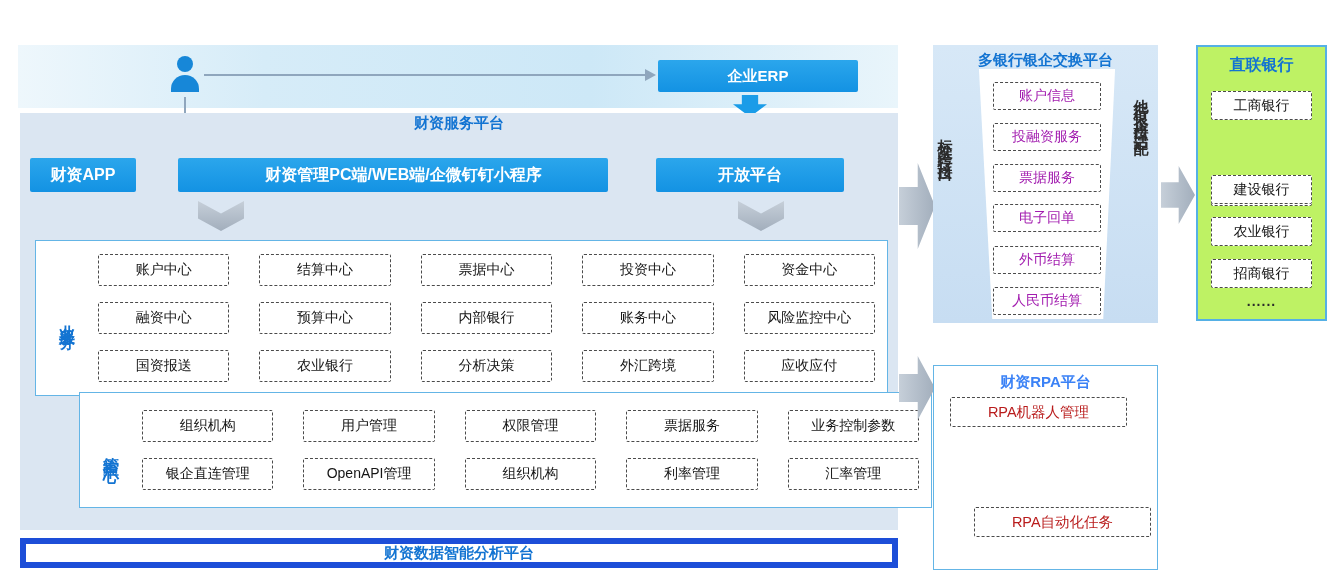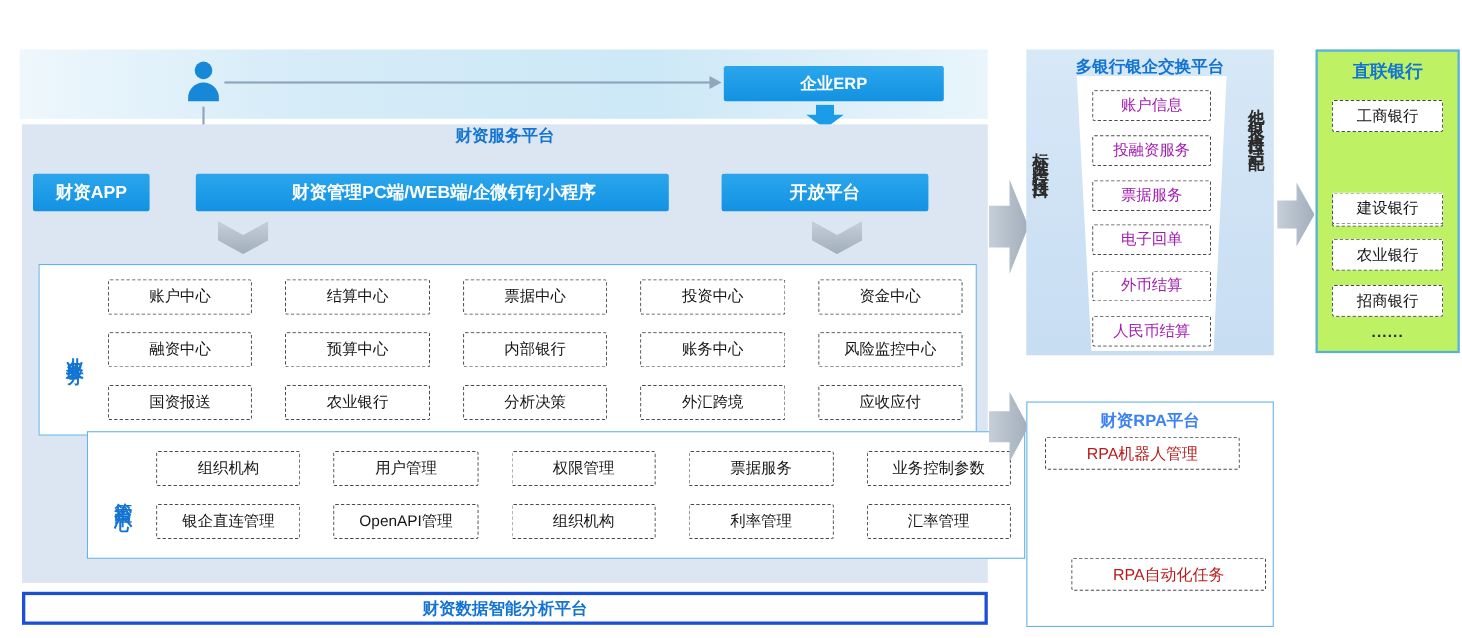--- a/index.html
+++ b/index.html
@@ -60,21 +60,21 @@
   .v-label { position:absolute; left:20px; top:50%; transform:translateY(-50%);
     writing-mode:vertical-rl; text-orientation:upright; color:#1374d2; font-weight:bold;
     font-size:16px; letter-spacing:3px; }
   .grid { position:absolute; left:62px; right:12px; top:0; bottom:0; display:grid;
     grid-template-columns:repeat(5,1fr); column-gap:30px; row-gap:16px; align-content:center; }
   .cell { height:32px; border:1.5px dashed #4a4a4a; background:#fff; border-radius:2px;
     display:flex; align-items:center; justify-content:center; font-size:14px; color:#151515; }
 
   
   .analysis { position:absolute; left:20px; top:538px; width:878px; height:30px; background:#fff;
-    border:3px solid #1d4ed8; color:#1374d2; font-weight:bold; font-size:15px;
+    border:6px solid #1d4ed8; color:#1374d2; font-weight:bold; font-size:15px;
     display:flex; align-items:center; justify-content:center; }
 
   
   .blockR { position:absolute; background:linear-gradient(90deg,#c6cfd9,#a2aebc);
     clip-path:polygon(0 28%,52% 28%,52% 0,100% 50%,52% 100%,52% 72%,0 72%); }
   .arr-exch  { left:899px;  top:163px; width:36px; height:86px; }
   .arr-rpa   { left:899px;  top:356px; width:36px; height:64px; }
   .arr-banks { left:1161px; top:166px; width:34px; height:58px; }
 
   

